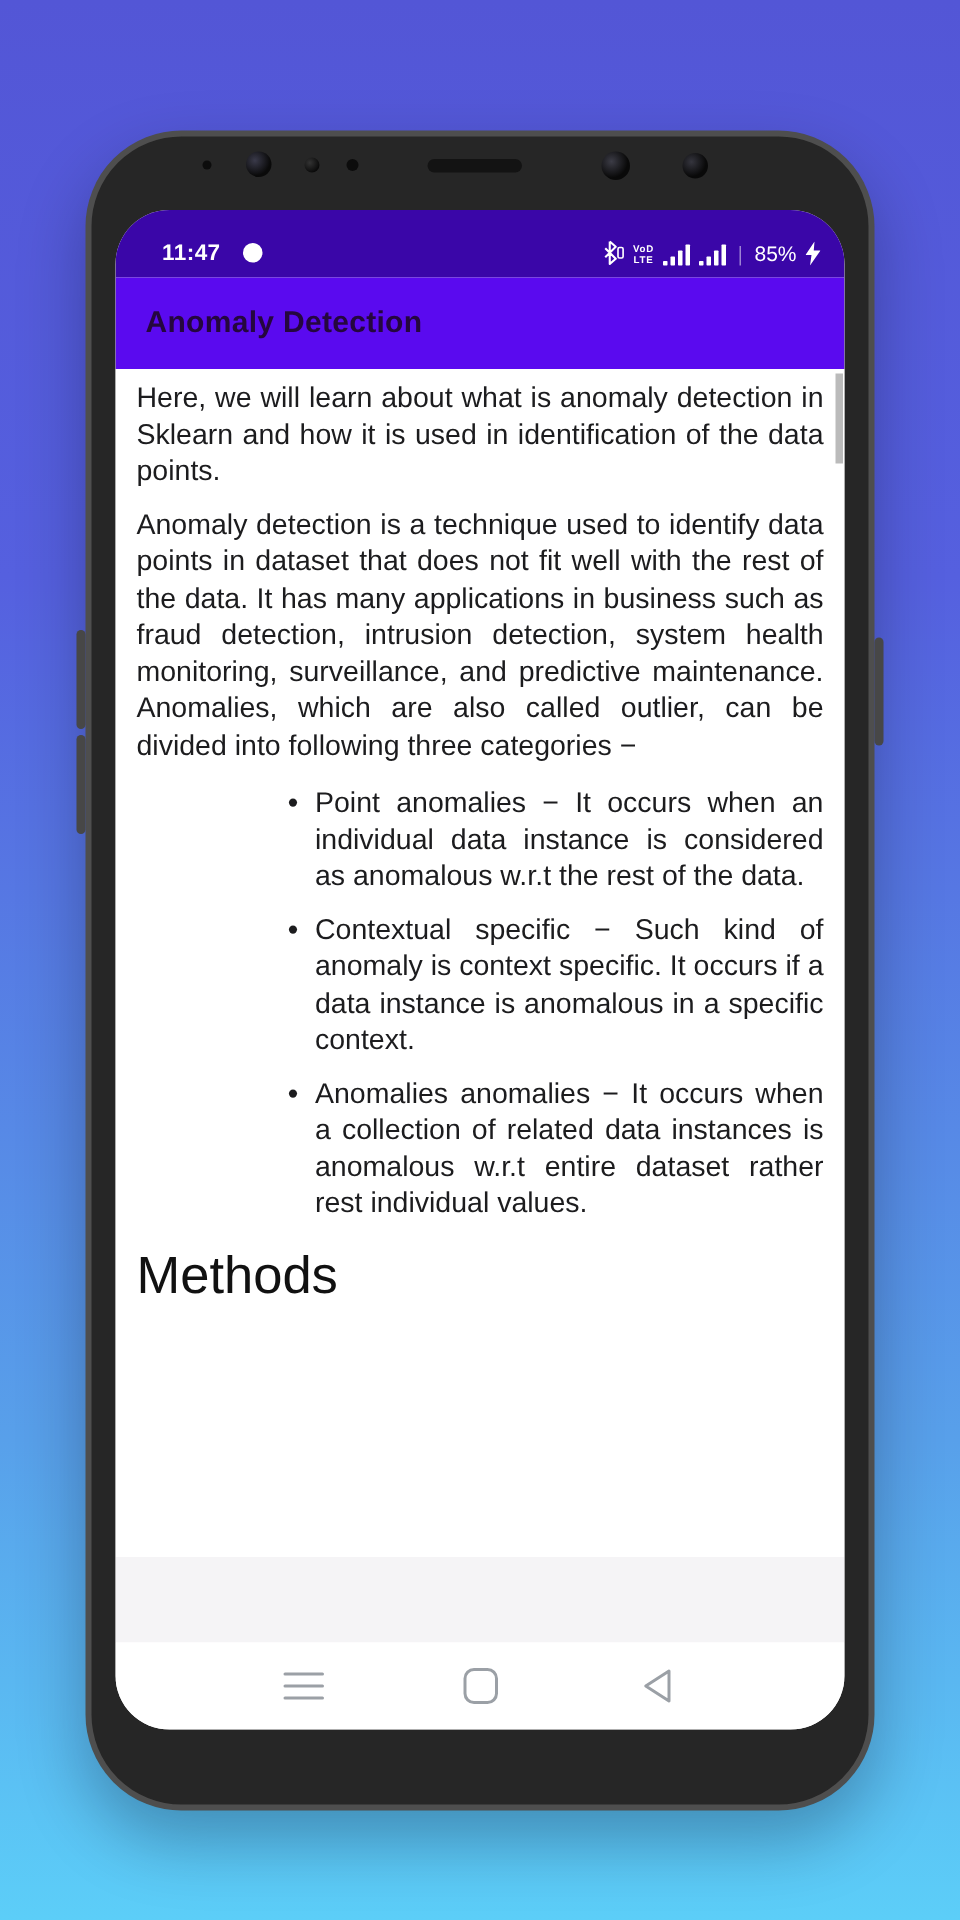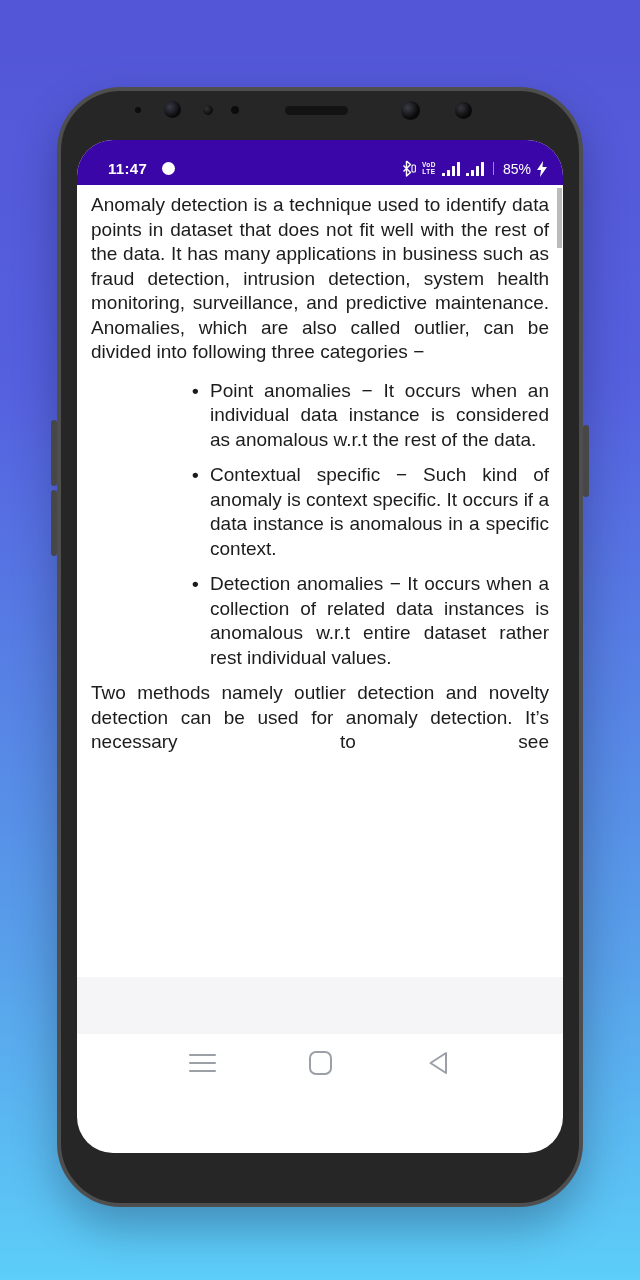--- a/index.html
+++ b/index.html
@@ -38,21 +38,21 @@
     display:flex; flex-direction:column;
   }
 
   
   .status-bar {
     height:45px; flex:0 0 45px; background:#3A06A8; color:#fff;
     display:flex; align-items:center; padding:12px 16px 0 31px; font-size:15px;
   }
   .sb-time { font-weight:600; letter-spacing:.3px; }
   .sb-dot { width:13px; height:13px; border-radius:50%; background:#fff; margin-left:15px; }
-  .sb-right { margin-left:auto; display:flex; align-items:center; gap:6px; }
+  .sb-right { margin-left:auto; display:flex; align-items:flex-end; gap:6px; }
   .volte { display:flex; flex-direction:column; line-height:6.5px; font-size:6.5px; font-weight:700; letter-spacing:.5px; text-align:center; }
   .sig { display:flex; align-items:flex-end; gap:2px; height:15px; }
   .sig i { display:block; width:3px; background:#fff; border-radius:.5px; }
   .sb-sep { width:1px; height:13px; background:rgba(255,255,255,.5); margin:0 3px; }
   .sb-batt { font-size:14px; font-weight:500; }
 
   
   .app-bar {
     height:61px; flex:0 0 61px; background:#5A0AEF;
     display:flex; align-items:center; padding-left:20px;
@@ -123,41 +123,45 @@
               <i style="height:14px"></i>
           </span>
           <span class="sb-sep"></span>
           <span class="sb-batt">85%</span>
           <svg width="10" height="16" viewBox="0 0 10 16">
             <path d="M6 0 L0 9 L4 9 L3 16 L10 6 L5.5 6 Z" fill="#fff"></path>
           </svg>
         </span>
       </div>
 
+      <div class="app-bar">
+        <span class="app-title">Anomaly Detection</span>
+      </div>
 
       <div class="content">
         <div class="article">
+          <p><span>Here, we will learn about what is anomaly detection in Sklearn and how it is used in identification of the data points.</span></p>
           <p><span>Anomaly detection is a technique used to identify data points in dataset that does not fit well with the rest of the data. It has many applications in business such as fraud detection, intrusion detection, system health monitoring, surveillance, and predictive maintenance. Anomalies, which are also called outlier, can be divided into following three categories −</span></p>
 
           <div class="bullets">
             <div class="bullet-item">
               <span class="bullet-marker">•</span>
               <span><span class="b">Point anomalies</span><span> − It occurs when an individual data instance is considered as anomalous w.r.t the rest of the data.</span></span>
             </div>
             <div class="bullet-item">
               <span class="bullet-marker">•</span>
               <span><span class="b">Contextual specific</span><span> − Such kind of anomaly is context specific. It occurs if a data instance is anomalous in a specific context.</span></span>
             </div>
             <div class="bullet-item">
               <span class="bullet-marker">•</span>
-              <span><span class="b">Detection anomalies</span><span> − It occurs when a collection of related data instances is anomalous w.r.t entire dataset rather rest individual values.</span></span>
+              <span><span class="b">Anomalies anomalies</span><span> − It occurs when a collection of related data instances is anomalous w.r.t entire dataset rather rest individual values.</span></span>
             </div>
           </div>
 
-          <p class="last"><span>Two methods namely </span><span class="b">outlier detection</span><span> and </span><span class="b">novelty detection</span><span> can be used for anomaly detection. It’s necessary to see</span></p>
+          <div class="methods-h">Methods</div>
         </div>
         <div class="scroll-thumb"></div>
       </div>
 
       <div class="gap"></div>
 
       <div class="nav-bar">
         <div class="nav-btn">
           <span class="ic-recents">
               <i></i>

